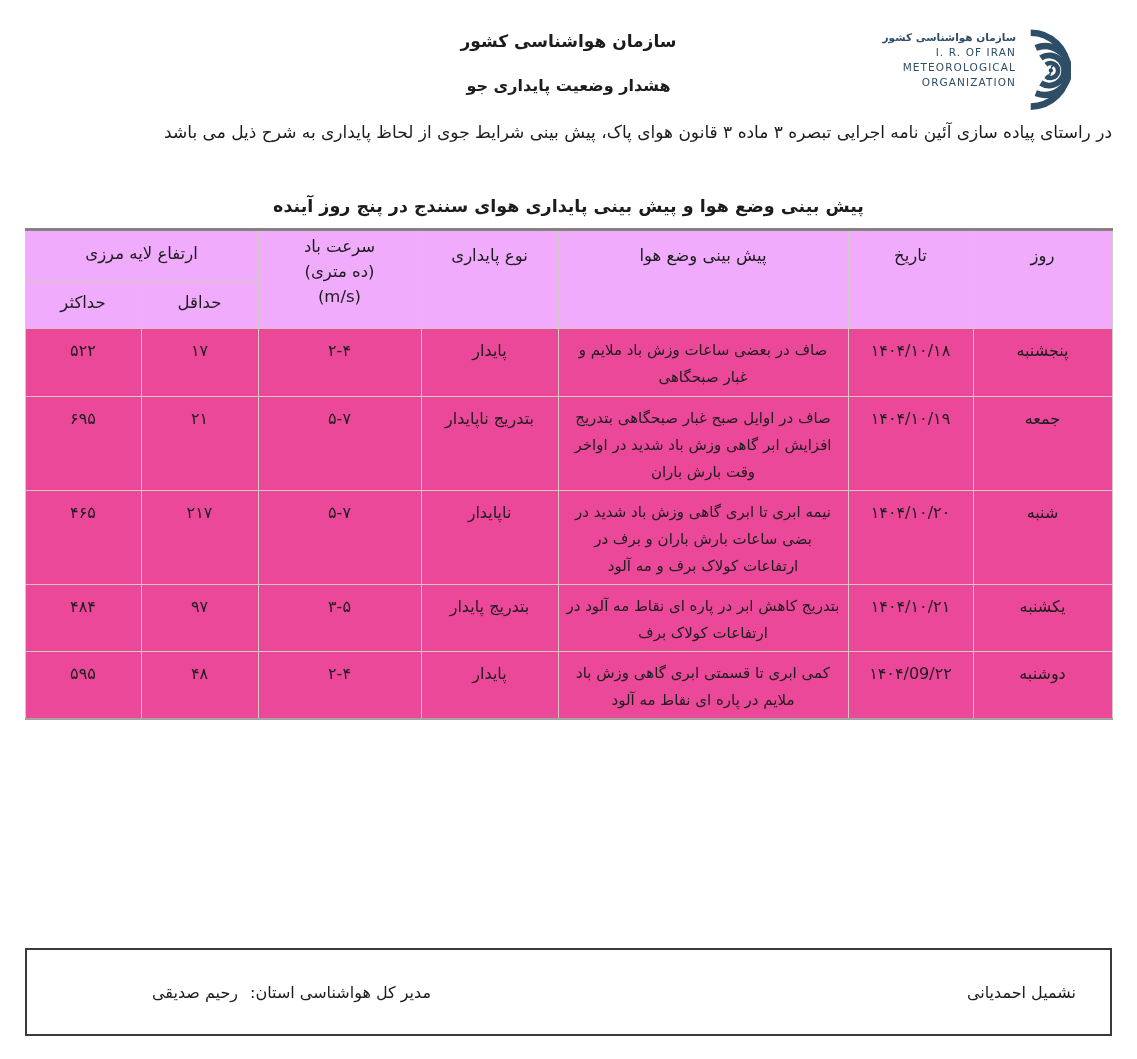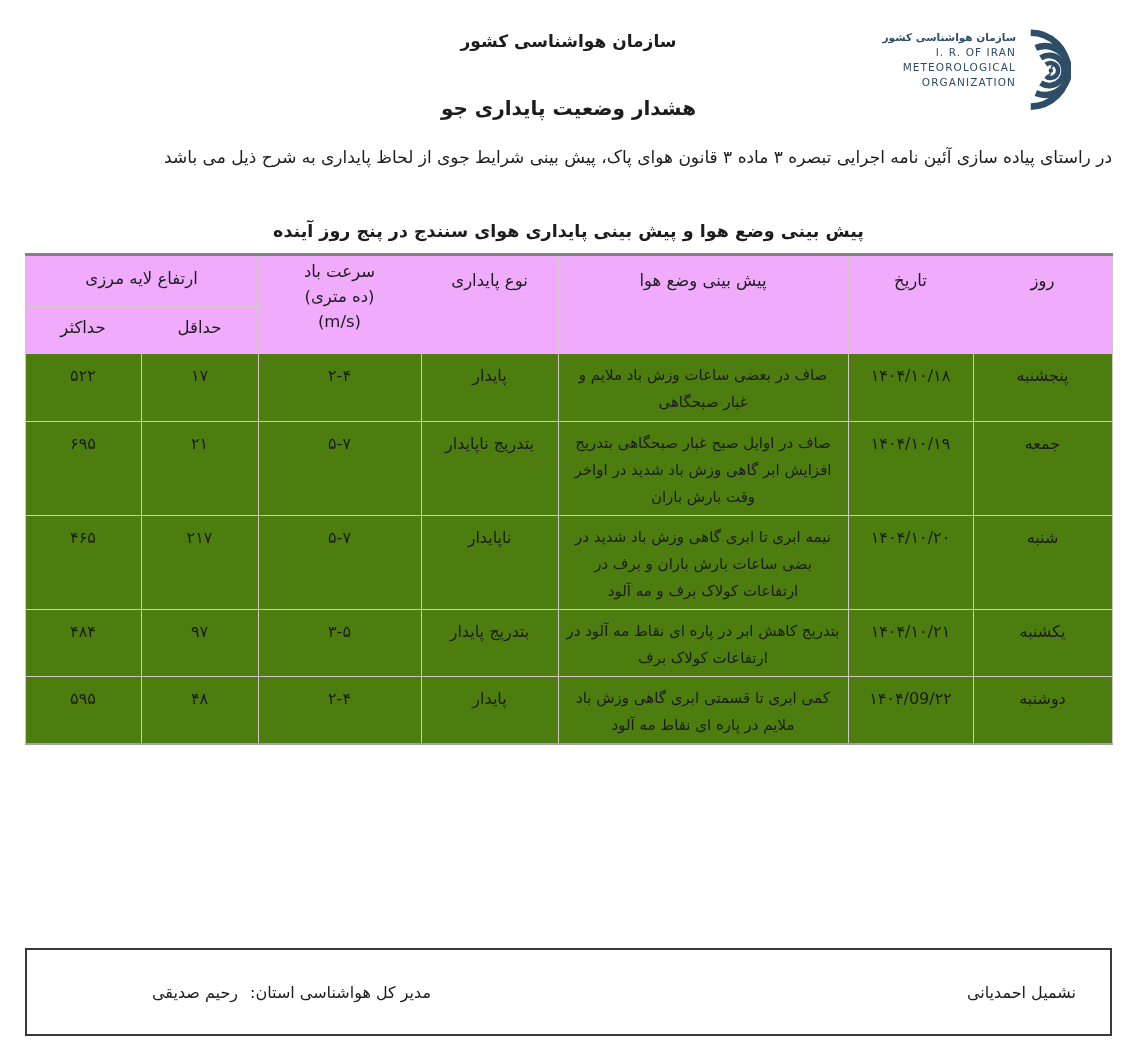--- a/index.html
+++ b/index.html
@@ -13,36 +13,36 @@
   
   .org-header { padding-top:22px; text-align:center; }
   .org-line { font-weight:bold; font-size:17px; line-height:38px; }
 
   
   .logo { position:absolute; top:20px; right:66px; display:flex; align-items:flex-start; gap:3px; color:#2e4d66; direction:ltr; }
   .logo-text { text-align:right; margin-top:10px; }
   .logo-fa { font-size:10.5px; font-weight:bold; line-height:15px; direction:rtl; }
   .logo-en { font-size:10.5px; letter-spacing:1.1px; line-height:15px; white-space:nowrap; }
 
-  .doc-title { margin:36px 0 0; text-align:center; font-size:20px; font-weight:bold; }
+  .doc-title { margin:16px 0 0; text-align:center; font-size:16px; font-weight:bold; }
 
   .intro {
     margin:16px 25px 0; direction:rtl; font-size:17px; line-height:43px;
     text-align:justify; text-align-last:right;
   }
 
   .table-title { margin:42px 0 0; text-align:center; font-size:17.5px; font-weight:bold; }
 
   table.forecast {
     margin:12px auto 0; width:1087px; border-collapse:collapse; direction:rtl; table-layout:fixed;
     border-top:3px solid #84817f; border-bottom:2px solid #a6a2a0;
   }
   .forecast th, .forecast td {
     border:1px solid #d2c9c4; text-align:center; vertical-align:top;
-    font-weight:400; font-size:16px; padding:10px 6px 6px; background:#4d7c0f;
+    font-weight:400; font-size:16px; padding:10px 6px 6px; background:#ec4899;
   }
   .forecast thead th { background:#f0abfc; font-size:16.5px; padding-top:15px; }
   .forecast thead tr:nth-child(1) { height:52px; }
   .forecast thead tr:nth-child(2) { height:47px; }
   .forecast th.h-boundary { padding-top:13px; }
   .forecast th.h-wind { padding-top:3px; line-height:25px; }
   .forecast thead tr:nth-child(2) th { padding-top:11px; }
   .forecast tbody td { padding-top:12px; }
   .forecast tbody tr:nth-child(1) { height:68px; }
   .forecast tbody tr:nth-child(2) { height:86px; }

